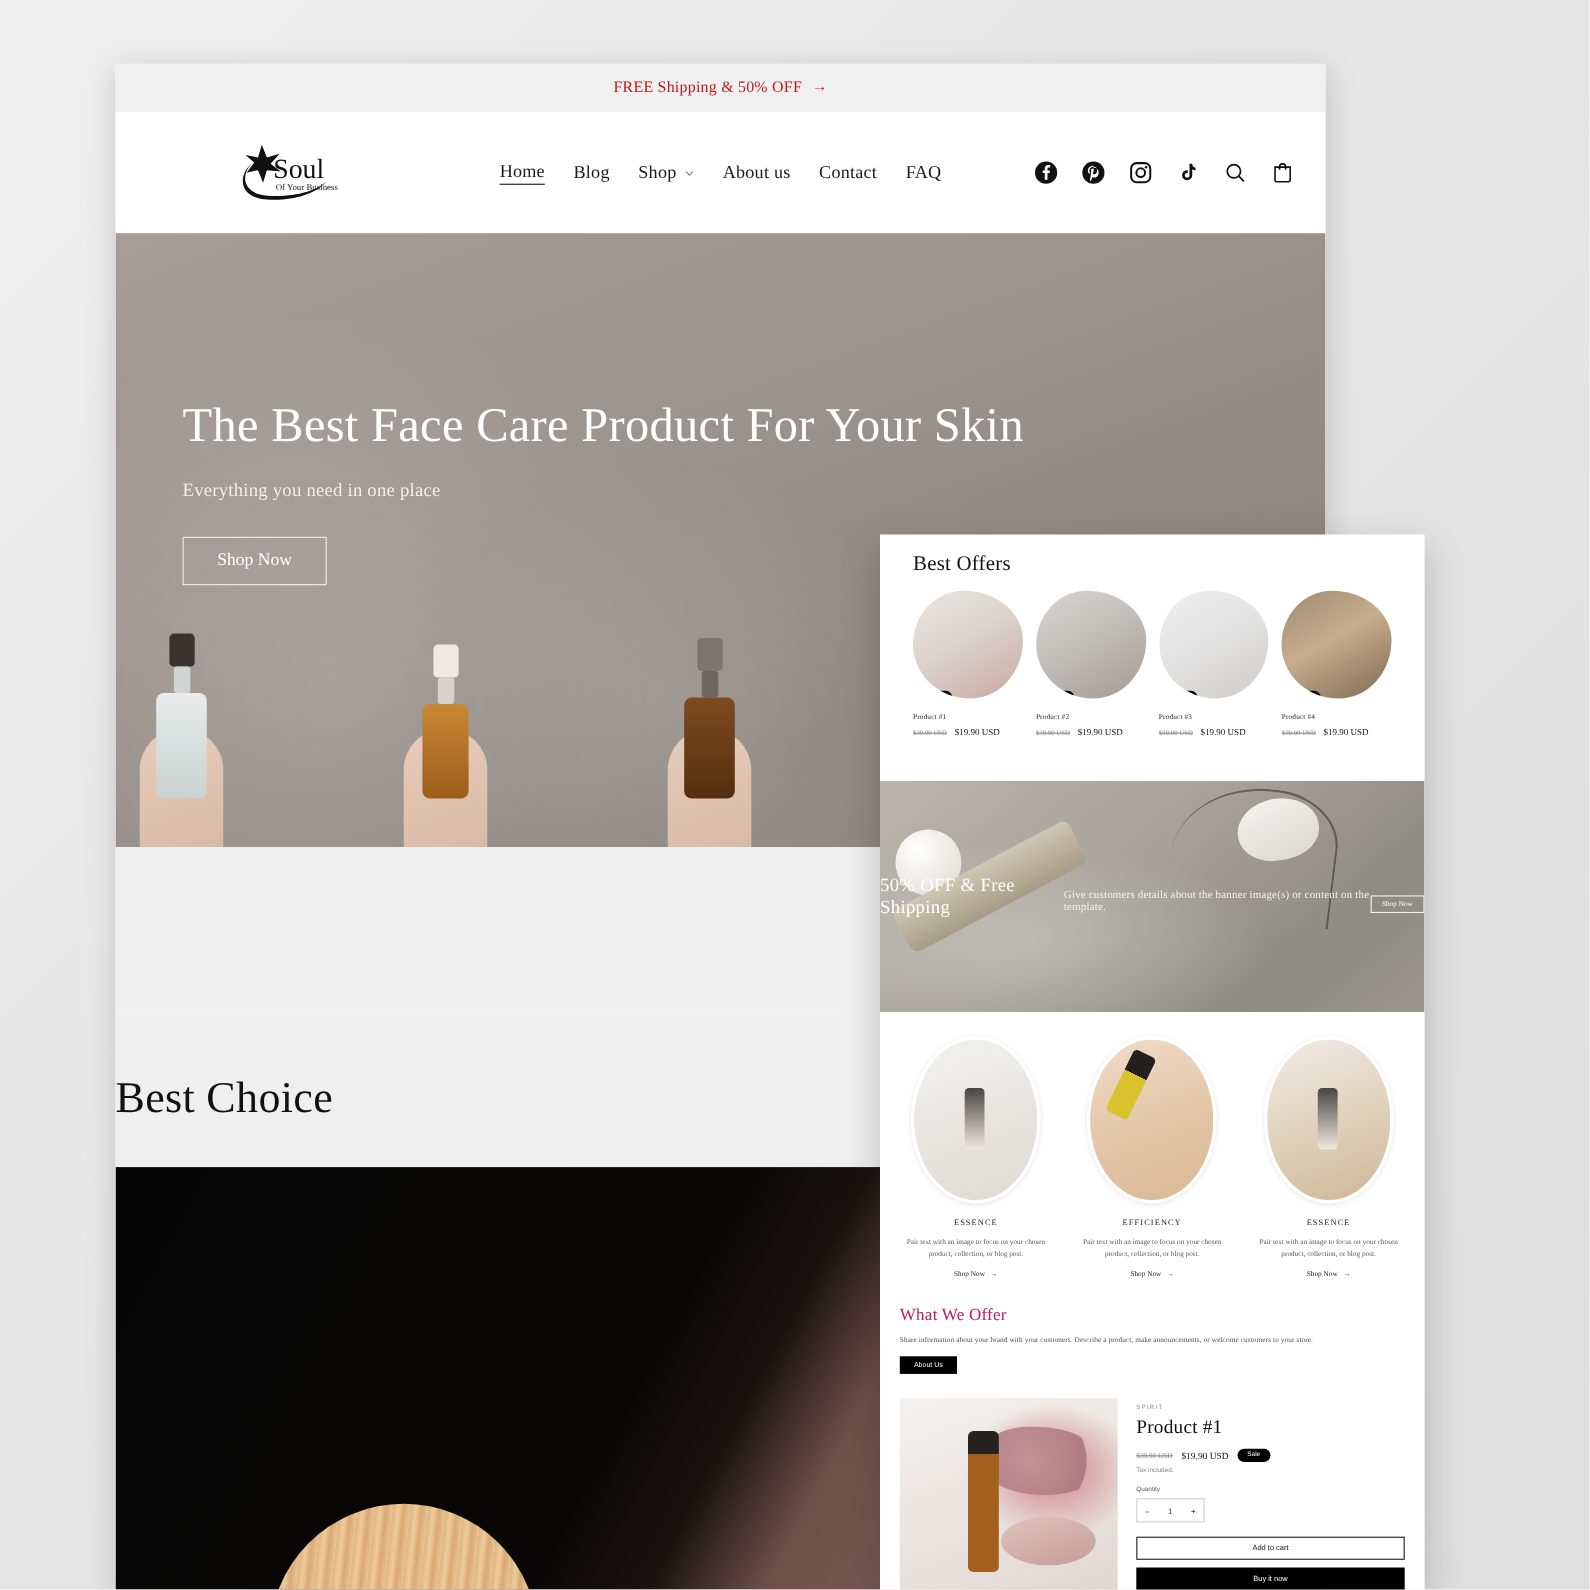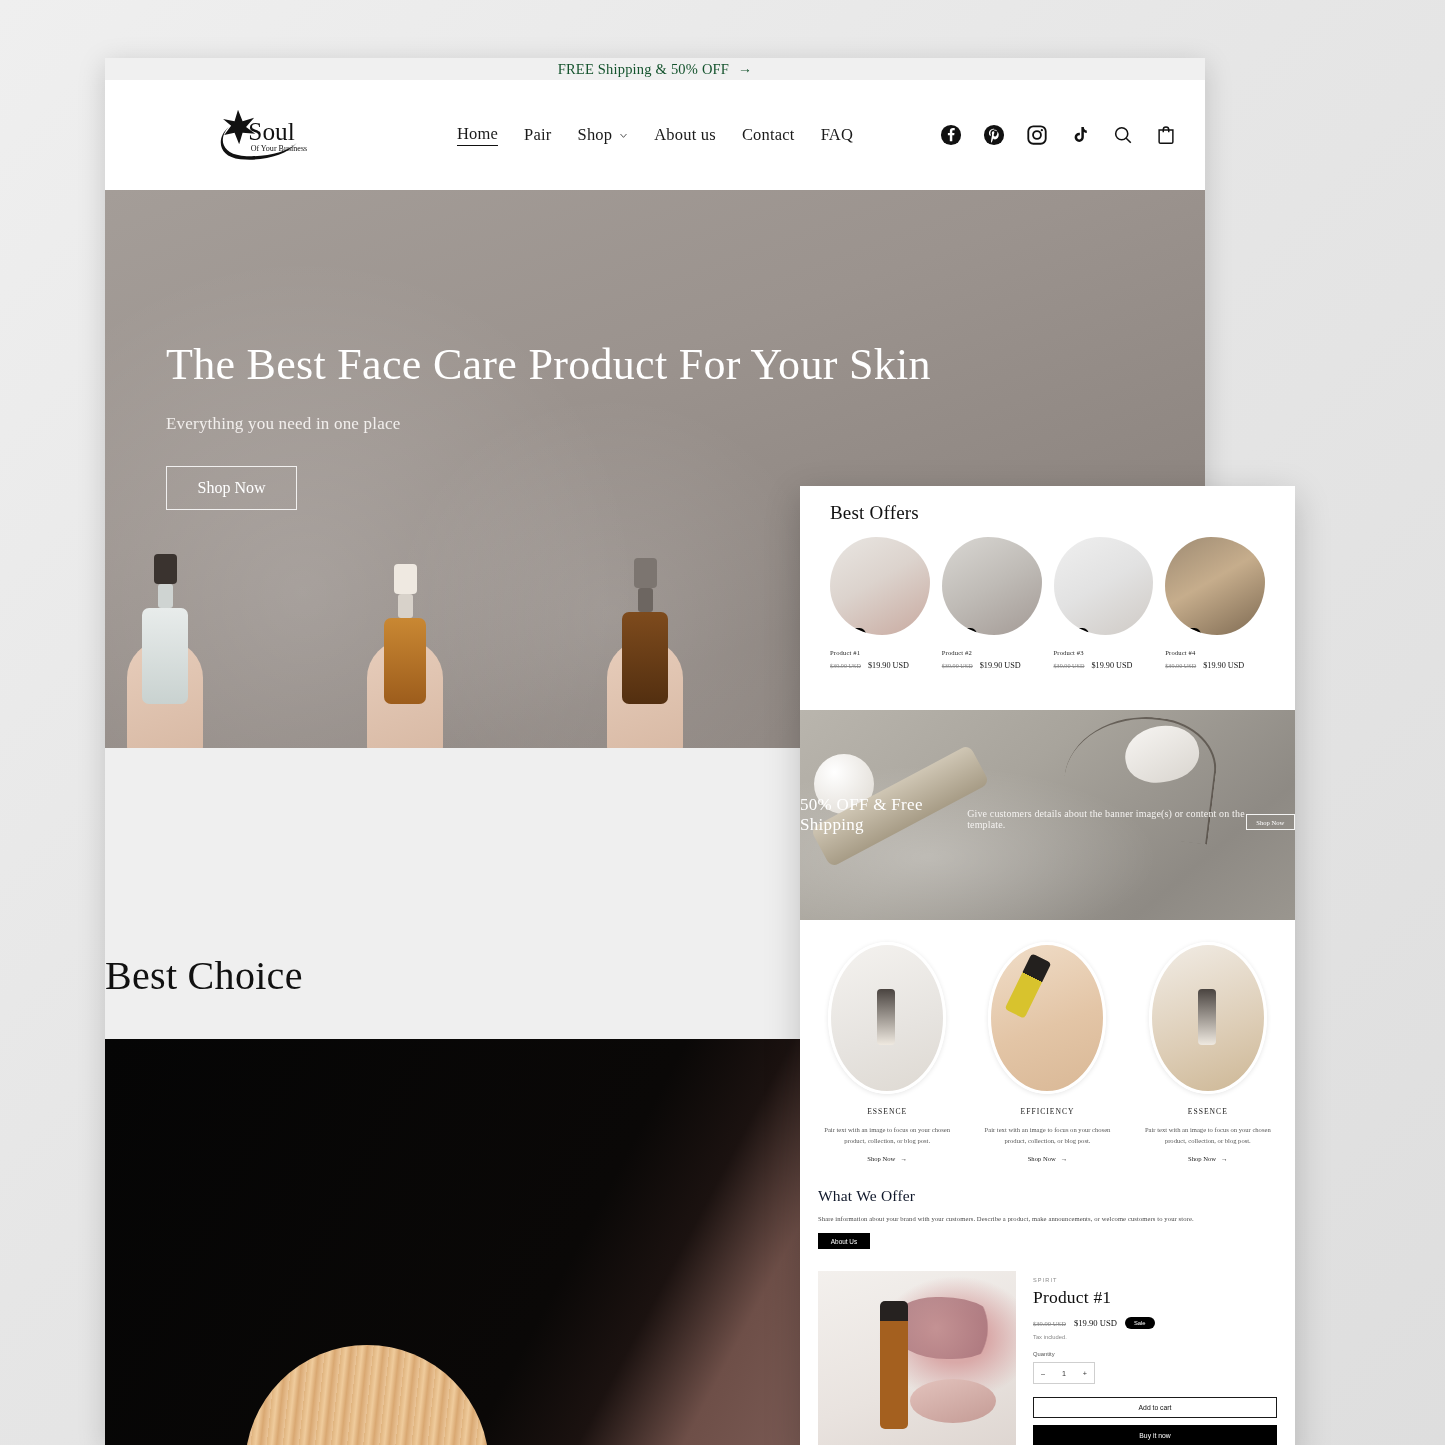--- a/index.html
+++ b/index.html
@@ -15,24 +15,24 @@
     position: absolute;
     left: 105px; top: 58px;
     width: 1100px; height: 1387px;
     background: #ffffff;
     box-shadow: 0 6px 26px rgba(0,0,0,.17);
     overflow: hidden;
   }
 
   
   .announce {
-    height: 22px;
+    height: 44px;
     background: #f0f0f0;
     display: flex; align-items: center; justify-content: center;
-    color: #14532d;
+    color: #b91c1c;
     font-family: "Liberation Serif", serif;
     font-size: 14.5px;
     letter-spacing: .2px;
   }
   .announce .arrow { margin-left: 9px; font-size: 14px; }
 
   
   .header {
     height: 110px;
     background: #fff;
@@ -304,21 +304,21 @@
   .col .shopnow {
     margin-top: 9px; display: inline-flex; align-items: center; gap: 5px;
     font-size: 6.6px; color: #222;
     font-family: "Liberation Serif", serif; cursor: pointer;
   }
 
   
   .offer-block { padding: 6px 18px 14px 18px; background: #fff; }
   .offer-block h3 {
     font-family: "Liberation Serif", serif;
-    font-weight: 400; font-size: 15.5px; color: #0f172a; letter-spacing: .2px;
+    font-weight: 400; font-size: 15.5px; color: #be185d; letter-spacing: .2px;
   }
   .offer-block p {
     margin-top: 10px; font-size: 6.6px; color: #4a4a4a;
     font-family: "Liberation Serif", serif; letter-spacing: .1px;
   }
   .about-btn {
     margin-top: 11px; width: 52px; height: 16px;
     background: #000; color: #fff;
     display: flex; align-items: center; justify-content: center;
     font-size: 6.4px; font-family: "Liberation Sans", sans-serif;
@@ -415,21 +415,21 @@
         <text x="58" y="56" font-family="Liberation Serif, serif" font-size="44" fill="#111">Soul</text>
         <text x="62" y="76" font-family="Liberation Serif, serif" font-size="14" fill="#111">Of Your Business</text>
       </svg>
     </div>
 
     <nav class="nav">
       <a href="#" class="active">
         <span>Home</span>
       </a>
       <a href="#">
-        <span>Pair</span>
+        <span>Blog</span>
       </a>
       <a href="#">
         <span>Shop</span>
         <svg class="caret" viewBox="0 0 12 12">
           <path d="M2 4 L6 8.5 L10 4" fill="none" stroke="#333" stroke-width="1.1"></path>
         </svg>
       </a>
       <a href="#">
         <span>About us</span>
       </a>

